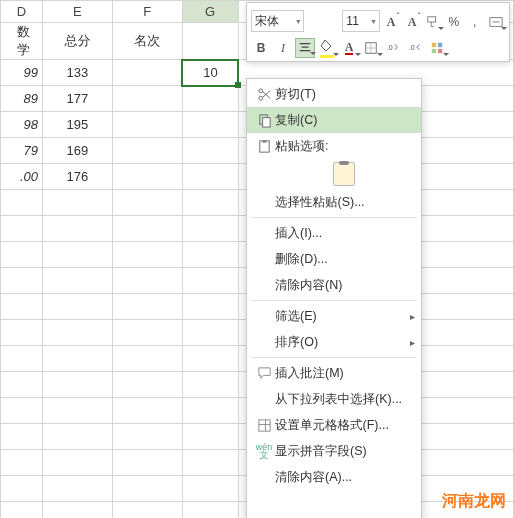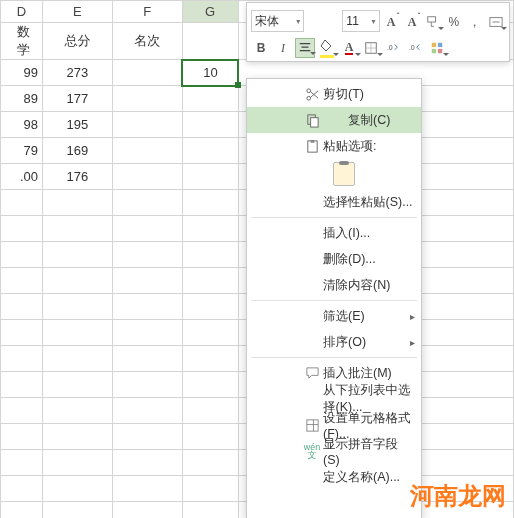--- a/index.html
+++ b/index.html
@@ -3,21 +3,21 @@
 <meta charset="utf-8">
 <style>
   * { box-sizing: border-box; font-family: "Microsoft YaHei", SimSun, Arial, sans-serif; }
   body { margin: 0; width: 514px; height: 518px; background: #fff; position: relative; overflow: hidden; font-size: 12px; color: #333; }
   
   
   .grid { position: absolute; top: 0; left: 0; }
   table { border-collapse: collapse; table-layout: fixed; }
   th, td { border: 1px solid #d4d4d4; height: 26px; padding: 0; text-align: center; font-weight: normal; font-size: 13px; }
   th { background: #fff; color: #444; height: 22px; }
-  td.rt { text-align: right; padding-right: 4px; }
+  td.rt { text-align: right; padding-right: 4px; font-style: italic; }
   td.lf { text-align: left; padding-left: 16px; }
   .colD { width: 42px; }
   .colE { width: 70px; }
   .colF { width: 70px; }
   .colG { width: 56px; }
   .colH { width: 276px; }
   
   th.sel { background: #d5e3cf; }
   td.selcell { outline: 2px solid #2e7d32; outline-offset: -1px; text-align: right; padding-right: 20px; position: relative; }
   .fill-handle { position: absolute; right: -3px; bottom: -3px; width: 6px; height: 6px; background: #2e7d32; }
@@ -35,32 +35,32 @@
   .btn svg { width: 14px; height: 14px; }
   .Abtn { font-size: 13px; font-family: "Times New Roman", serif; font-weight: bold; }
   .Abtn.big::after { content:"ˆ"; font-size:8px; position:absolute; top:0; right:1px;}
   .Abtn.small::after { content:"ˇ"; font-size:8px; position:absolute; top:0; right:1px;}
   .underline-red { border-bottom: 2px solid #d00000; line-height: 12px;}
   .underline-yellow { border-bottom: 3px solid #ffeb3b; }
   
   
   .ctx { position: absolute; top: 78px; left: 246px; width: 176px; background: #fff; border: 1px solid #c9c9c9; box-shadow: 0 3px 10px rgba(0,0,0,0.2); padding: 2px 0; }
   .ctx .item { display: flex; align-items: center; height: 26px; padding: 0 8px 0 6px; cursor: default; font-size: 12.5px; color: #333; position: relative; justify-content: center; }
-  .ctx .item:hover, .ctx .item.hover { background: #cde6c8; gap: 25px; }
-  .ctx .ico { width: 22px; display: flex; align-items: center; justify-content: center; color: #666; margin-left: 48px; }
+  .ctx .item:hover, .ctx .item.hover { background: #cde6c8; }
+  .ctx .ico { width: 22px; display: flex; align-items: center; justify-content: center; color: #666; }
   .ctx .ico svg { width: 15px; height: 15px; }
   .ctx .lbl { flex: 1; }
   .ctx .arr::after { content: "▸"; position: absolute; right: 6px; color: #666; font-size: 10px; }
   .ctx .sep { height: 1px; background: #e2e2e2; margin: 2px 4px; }
   .ctx .sub { padding-left: 28px; height: 30px; }
   .paste-ico { width: 22px; height: 24px; border: 1px solid #bbb; background: #fff4d6; border-radius: 2px; display:flex; align-items:center; justify-content:center; position:relative; }
   .paste-ico::before { content:""; width:10px; height:4px; background:#888; border-radius:2px; position:absolute; top:-2px; }
   
   
-  .watermark { position: absolute; right: 8px; bottom: 6px; font-size: 24px; font-weight: bold; color: #ff7a1a; font-family: Liberation Mono, monospace; }
+  .watermark { position: absolute; right: 8px; bottom: 6px; font-size: 16px; font-weight: bold; color: #ff7a1a; font-family: Liberation Mono, monospace; }
 </style>
 </head>
 <body>
 
 <div class="grid">
 <table>
   <colgroup>
     <col class="colD">
         <col class="colE">
         <col class="colF">
@@ -79,21 +79,21 @@
   </tr>
   <tr>
     <td class="lf">数学</td>
     <td>总分</td>
     <td>名次</td>
     <td></td>
     <td></td>
   </tr>
   <tr>
     <td class="rt">99</td>
-    <td>273</td>
+    <td>133</td>
     <td></td>
     <td class="selcell"><span>10</span><div class="fill-handle"></div></td>
     <td></td>
   </tr>
   <tr>
     <td class="rt">89</td>
     <td>177</td>
     <td></td>
           <td></td>
           <td></td>
@@ -366,21 +366,21 @@
         </svg>
       </span>
     <span class="lbl">设置单元格格式(F)...</span>
   </div>
   <div class="item">
     <span class="ico" style="font-size:9px;color:#5a8;line-height:8px;text-align:center">wén<br>文</span>
     <span class="lbl">显示拼音字段(S)</span>
   </div>
   <div class="item">
     <span class="ico"></span>
-      <span class="lbl">定义名称(A)...</span>
+      <span class="lbl">清除内容(A)...</span>
   </div>
   <div class="item">
     
     
   </div>
 </div>
 
 <div class="watermark">河南龙网</div>
 
 </body></html>

